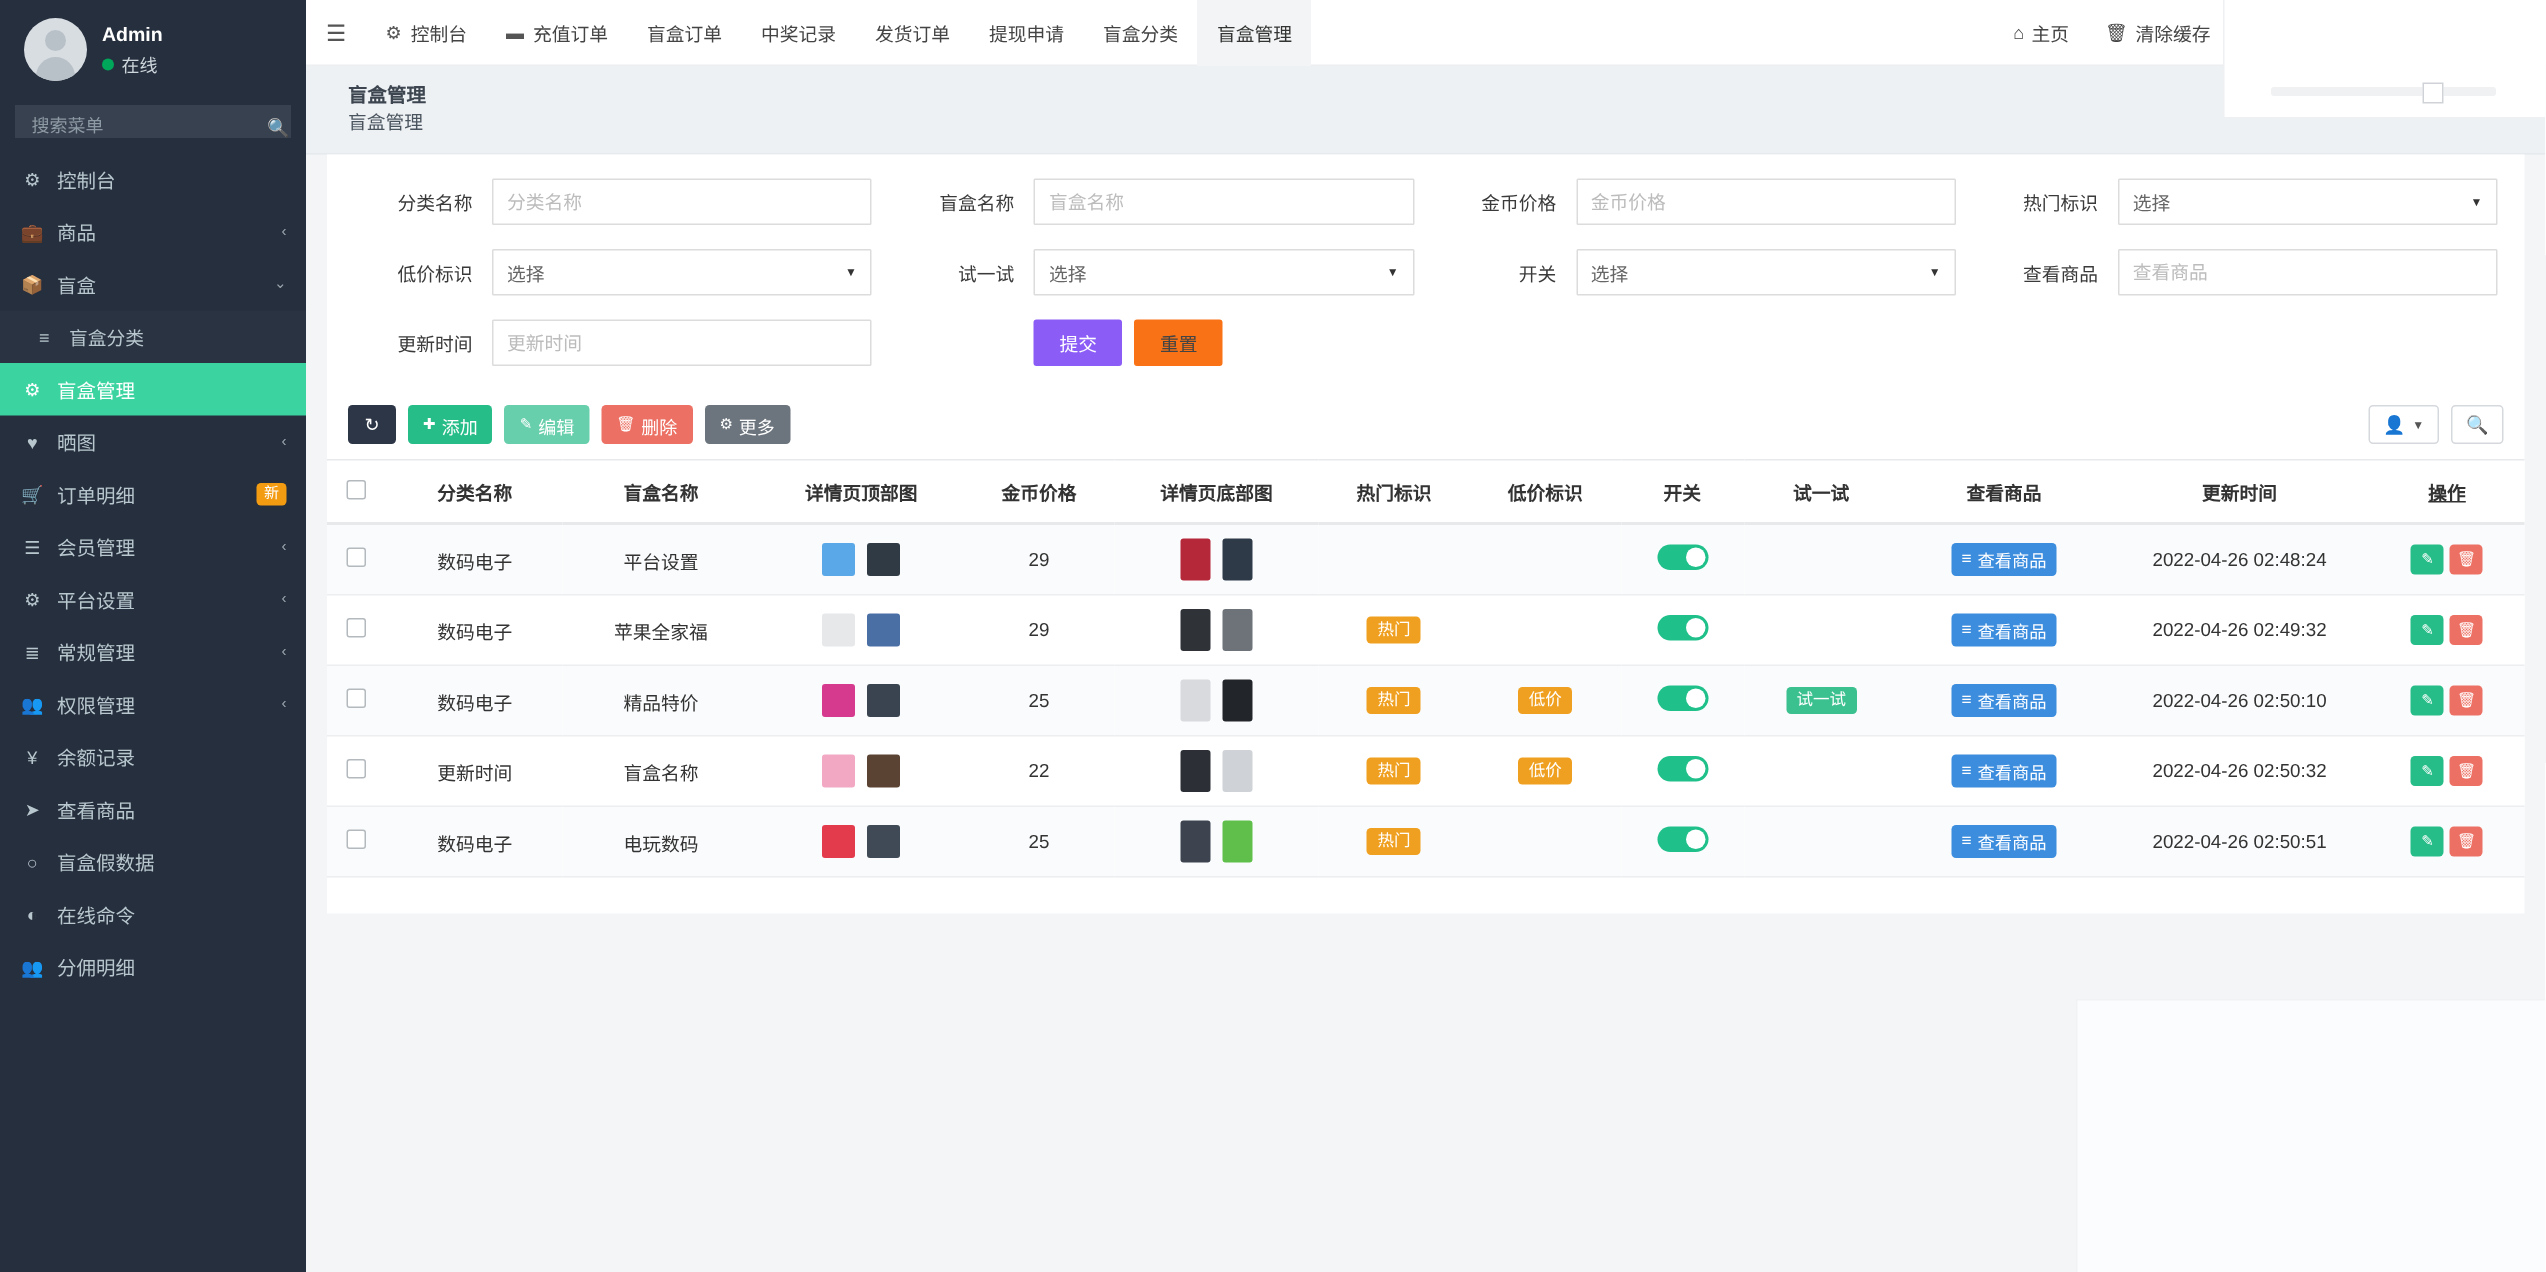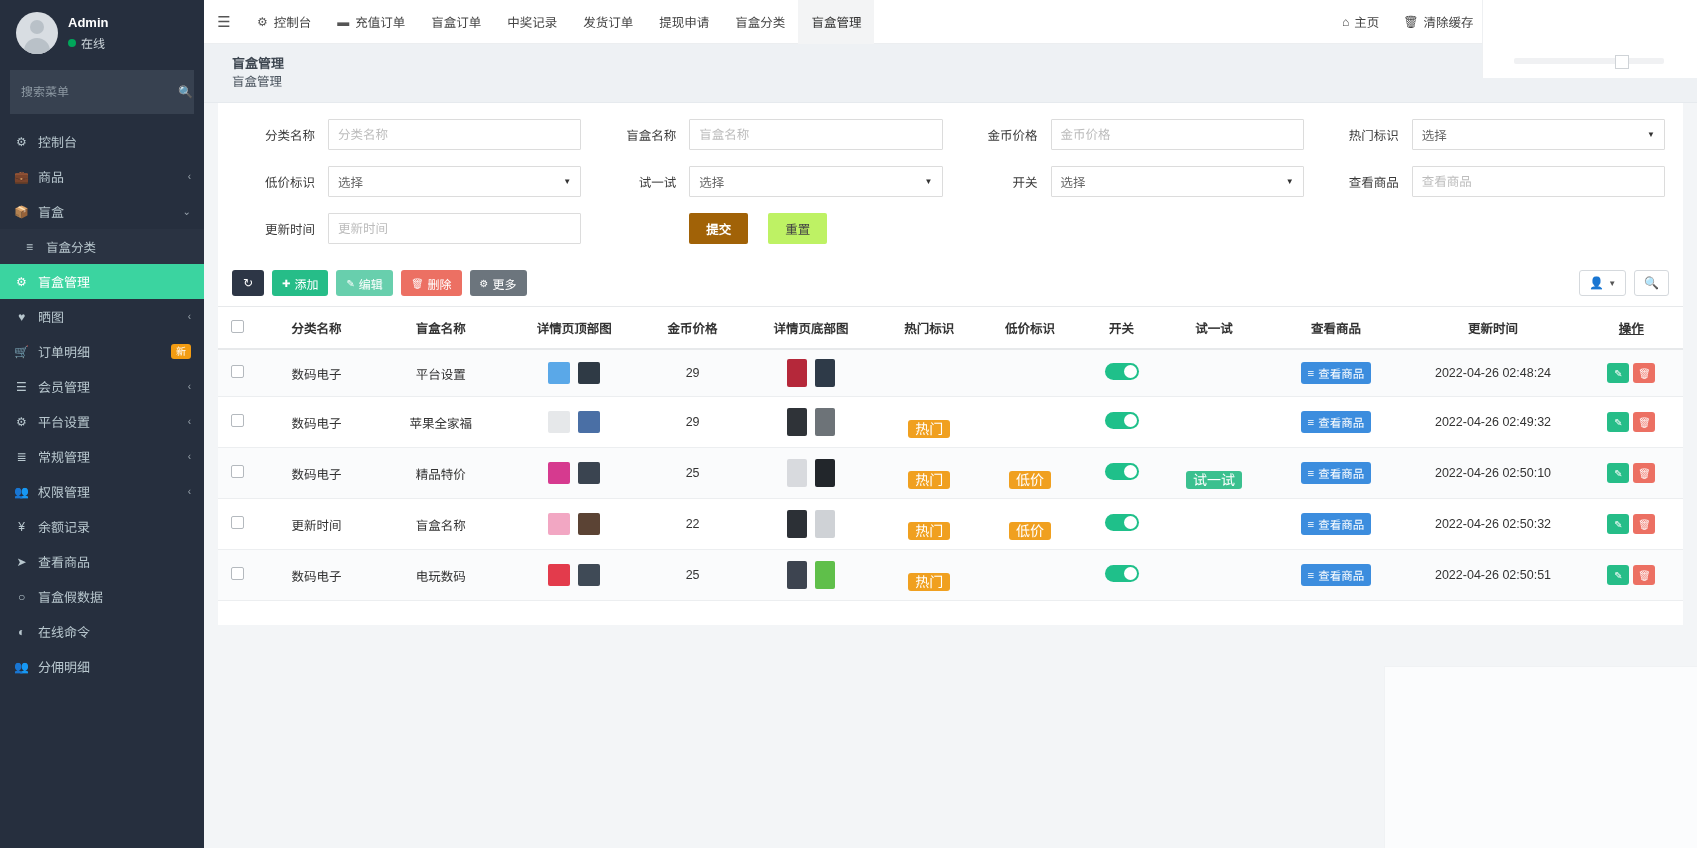--- a/index.html
+++ b/index.html
@@ -54,23 +54,23 @@
     width: 26px; height: 16px; border-radius: 13px 13px 0 0;
     background: #b9c1c8; left: 8px; top: 26px;
   }
   .userinfo { display: flex; flex-direction: column; gap: 4px; }
   .username { color: #ffffff; font-size: 13px; font-weight: 700; }
   .userstatus { font-size: 12px; color: #cdd6db; display: flex; align-items: center; gap: 5px; }
   .dot-online { width: 8px; height: 8px; border-radius: 50%; background: #00a65a; display: inline-block; }
 
   .searchbox {
     margin: 2px 10px 10px 10px;
-    height: 44px;
+    height: 22px;
     background: #374150;
-    display: flex; align-items: center;
+    display: flex; align-items: flex-end;
     padding: 0 9px;
     position: relative;
   }
   .searchbox input {
     flex: 1; background: transparent; border: none; outline: none;
     color: #c6cfd6; font-size: 12px;
     font-family: inherit;
   }
   .searchbox input::placeholder { color: #8d99a3; }
   .search-ico { color: #9aa5ae; font-size: 12px; }
@@ -215,22 +215,22 @@
     display: flex; align-items: center; justify-content: space-between;
     cursor: pointer;
     border-radius: 1px;
   }
   .formselect .caret { font-size: 8px; color: #333; }
   .btnsubmit, .btnreset {
     height: 31px; border: none; cursor: pointer;
     font-size: 12.5px; padding: 0 17px;
     font-family: inherit; border-radius: 2px;
   }
-  .btnsubmit { background: #a16207; color: #fff; margin-left: 13px; font-weight: bold; }
-  .btnreset { background: #bef264; color: #444; margin-left: 20px; }
+  .btnsubmit { background: #8b5cf6; color: #fff; margin-left: 13px; }
+  .btnreset { background: #f97316; color: #444; margin-left: 8px; }
 
   
   .toolbar {
     display: flex; align-items: center;
     padding: 4px 14px 10px 14px;
   }
   .tb-left { display: flex; gap: 8px; align-items: center; }
   .tb-right { margin-left: auto; display: flex; gap: 8px; align-items: center; }
   .tbtn {
     height: 26px; border: none; border-radius: 3px;
@@ -271,24 +271,23 @@
   }
   table.grid tbody tr:nth-child(odd) { background: #fafbfc; }
   table.grid tbody tr:nth-child(even) { background: #ffffff; }
   .ckbox {
     width: 13px; height: 13px;
     border: 1px solid #b4b9be; background: #fff;
     display: inline-block; border-radius: 2px; cursor: pointer;
   }
   .tag {
     display: inline-block;
-    font-size: 14px; color: #fff;
+    font-size: 11px; color: #fff;
     border-radius: 3px; padding: 2px 7px;
     line-height: 14px;
-    margin-top: 14px;
   }
   .tag-hot { background: #f0a020; }
   .tag-low { background: #f0a020; }
   .tag-try { background: #3bc08f; }
   .btn-view {
     display: inline-flex; align-items: center; gap: 4px;
     background: #3c8dde; color: #fff;
     font-size: 11.5px; border-radius: 3px;
     padding: 3px 7px; cursor: pointer;
   }

